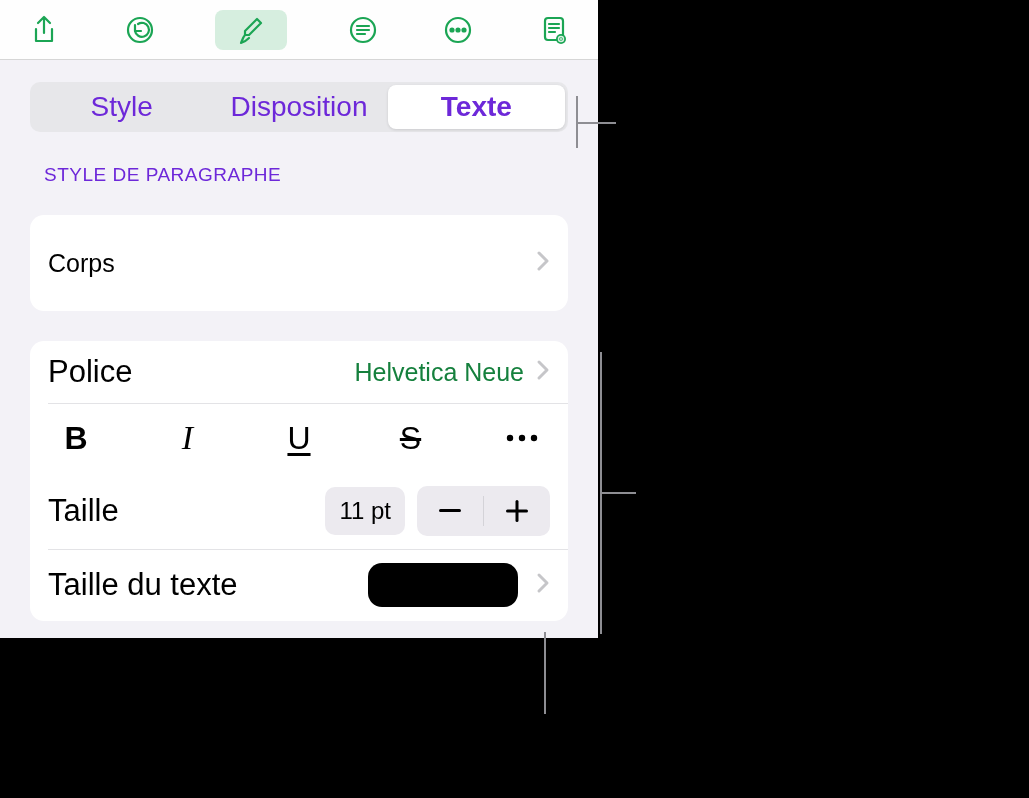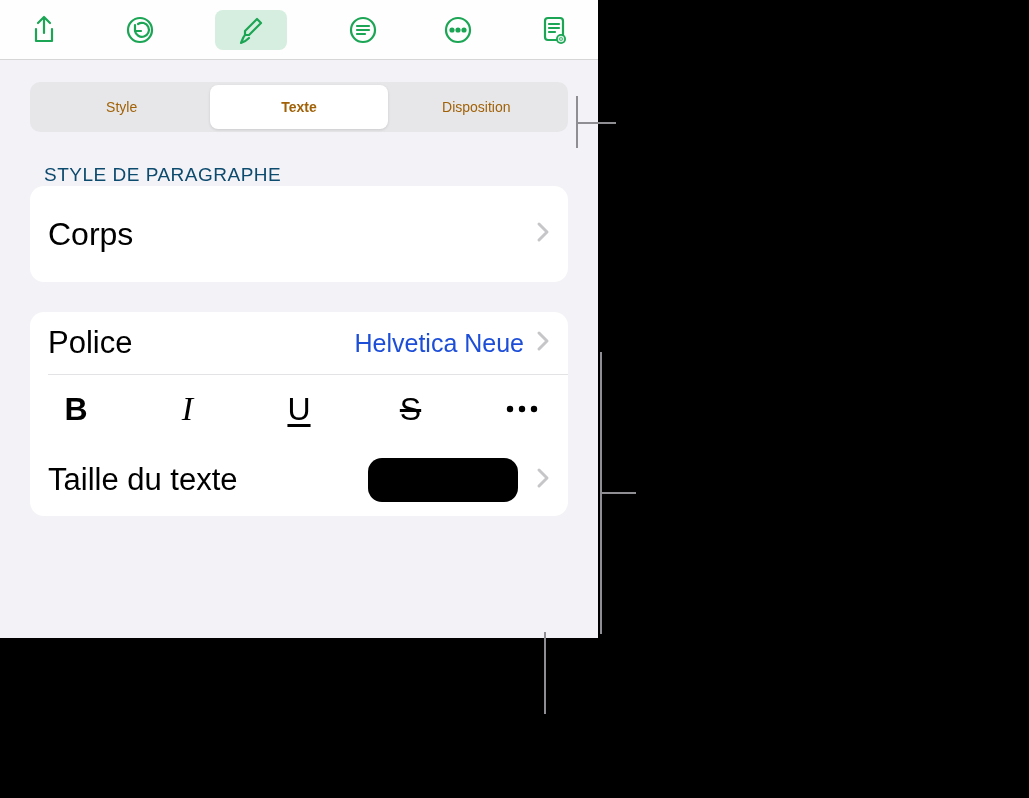--- a/index.html
+++ b/index.html
@@ -49,35 +49,35 @@
       border-radius: 10px;
       padding: 3px;
       height: 50px;
       margin-bottom: 32px;
     }
     .seg-item {
       flex: 1;
       display: flex;
       align-items: center;
       justify-content: center;
-      font-size: 14px;
+      font-size: 28px;
       cursor: pointer;
       border-radius: 8px;
-      color: #a16207;
+      color: #6d28d9;
     }
     .seg-item.active {
       background: #fff;
       box-shadow: 0 1px 3px rgba(0,0,0,0.12);
       font-weight: 600;
     }
     .section-label {
       font-size: 19px;
-      color: #0c4a6e;
+      color: #6d28d9;
       letter-spacing: 0.5px;
-      margin-bottom: 0;
+      margin-bottom: 29px;
       padding-left: 14px;
     }
     .card {
       background: #fff;
       border-radius: 14px;
       overflow: hidden;
     }
     .card + .card { margin-top: 30px; }
     .row {
       display: flex;
@@ -95,27 +95,27 @@
       top: 0;
       height: 1px;
       background: #e3e3e6;
     }
     .row-tall { min-height: 96px; }
     .row-label {
       font-size: 31px;
       color: #000;
     }
     .row-label-big {
-      font-size: 32px;
+      font-size: 25px;
       font-weight: 400;
       color: #000;
     }
     .row-value {
       font-size: 25px;
-      color: #1d4ed8;
+      color: #15803d;
       margin-right: 12px;
     }
     .chevron {
       color: #c6c6c9;
       font-size: 20px;
     }
     .right-group {
       display: flex;
       align-items: center;
     }
@@ -246,22 +246,22 @@
         <circle cx="21" cy="24" r="5" fill="#1ba554" stroke="none"></circle>
         <circle cx="21" cy="24" r="2.5" fill="none" stroke="#d6eedf" stroke-width="1.4"></circle>
         <circle cx="21" cy="24" r="1" fill="#d6eedf" stroke="none"></circle>
       </svg>
     </div>
   </div>
 
   <div class="panel">
     <div class="seg-control">
       <div class="seg-item">Style</div>
+      <div class="seg-item">Disposition</div>
       <div class="seg-item active">Texte</div>
-      <div class="seg-item">Disposition</div>
     </div>
 
     <div class="section-label">STYLE DE PARAGRAPHE</div>
     <div class="card">
       <div class="row row-tall">
         <div class="row-label-big">Corps</div>
         <div class="chevron">
           <svg width="14" height="22" viewBox="0 0 14 22" fill="none" stroke="#c6c6c9" stroke-width="3">
               <path d="M3 3 L11 11 L3 19" stroke-linecap="round" stroke-linejoin="round"></path>
             </svg>
@@ -293,20 +293,40 @@
         </div>
         <div class="style-btn more-dots">
           <svg width="34" height="10" viewBox="0 0 34 10" fill="#000">
             <circle cx="5" cy="5" r="3.2"></circle>
               <circle cx="17" cy="5" r="3.2"></circle>
               <circle cx="29" cy="5" r="3.2"></circle>
           </svg>
         </div>
       </div>
 
+      <div class="row" style="min-height:76px">
+        <div class="row-label">Taille</div>
+        <div class="right-group">
+          <div class="size-value">11 pt</div>
+          <div class="stepper">
+            <div class="stepper-btn">
+              <svg width="22" height="4" viewBox="0 0 22 4" fill="#000">
+                  <rect x="0" y="0" width="22" height="3" rx="1.5"></rect>
+                </svg>
+            </div>
+            <div class="stepper-div"></div>
+            <div class="stepper-btn">
+              <svg width="22" height="22" viewBox="0 0 22 22" fill="#000">
+                  <rect x="0" y="9.5" width="22" height="3" rx="1.5"></rect>
+                  <rect x="9.5" y="0" width="3" height="22" rx="1.5"></rect>
+                </svg>
+            </div>
+          </div>
+        </div>
+      </div>
 
       <div class="row" style="min-height:72px">
         <div class="row-label">Taille du texte</div>
         <div class="right-group">
           <div class="color-swatch"></div>
           <div class="chevron">
             <svg width="14" height="22" viewBox="0 0 14 22" fill="none" stroke="#c6c6c9" stroke-width="3">
                 <path d="M3 3 L11 11 L3 19" stroke-linecap="round" stroke-linejoin="round"></path>
               </svg>
           </div>

